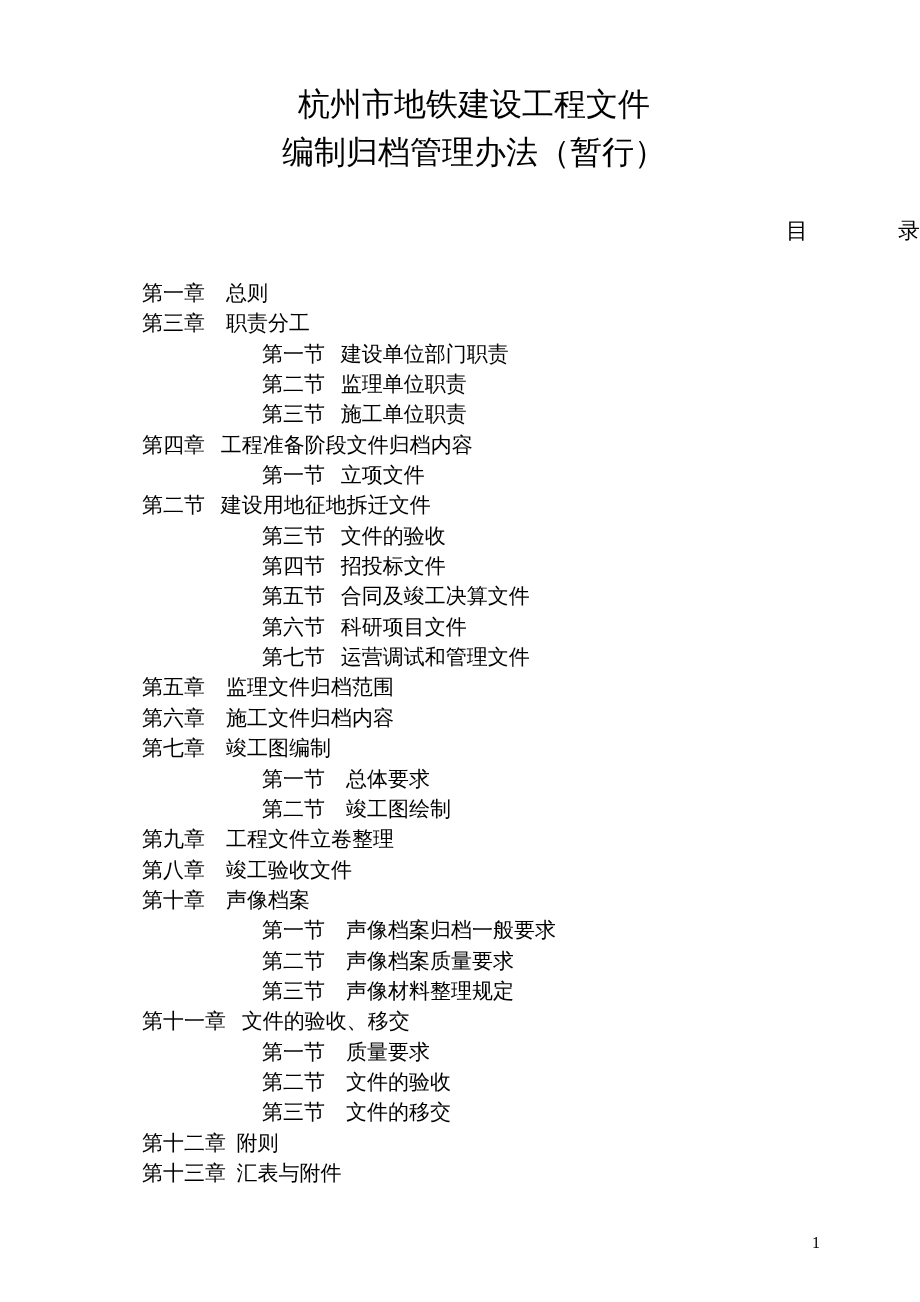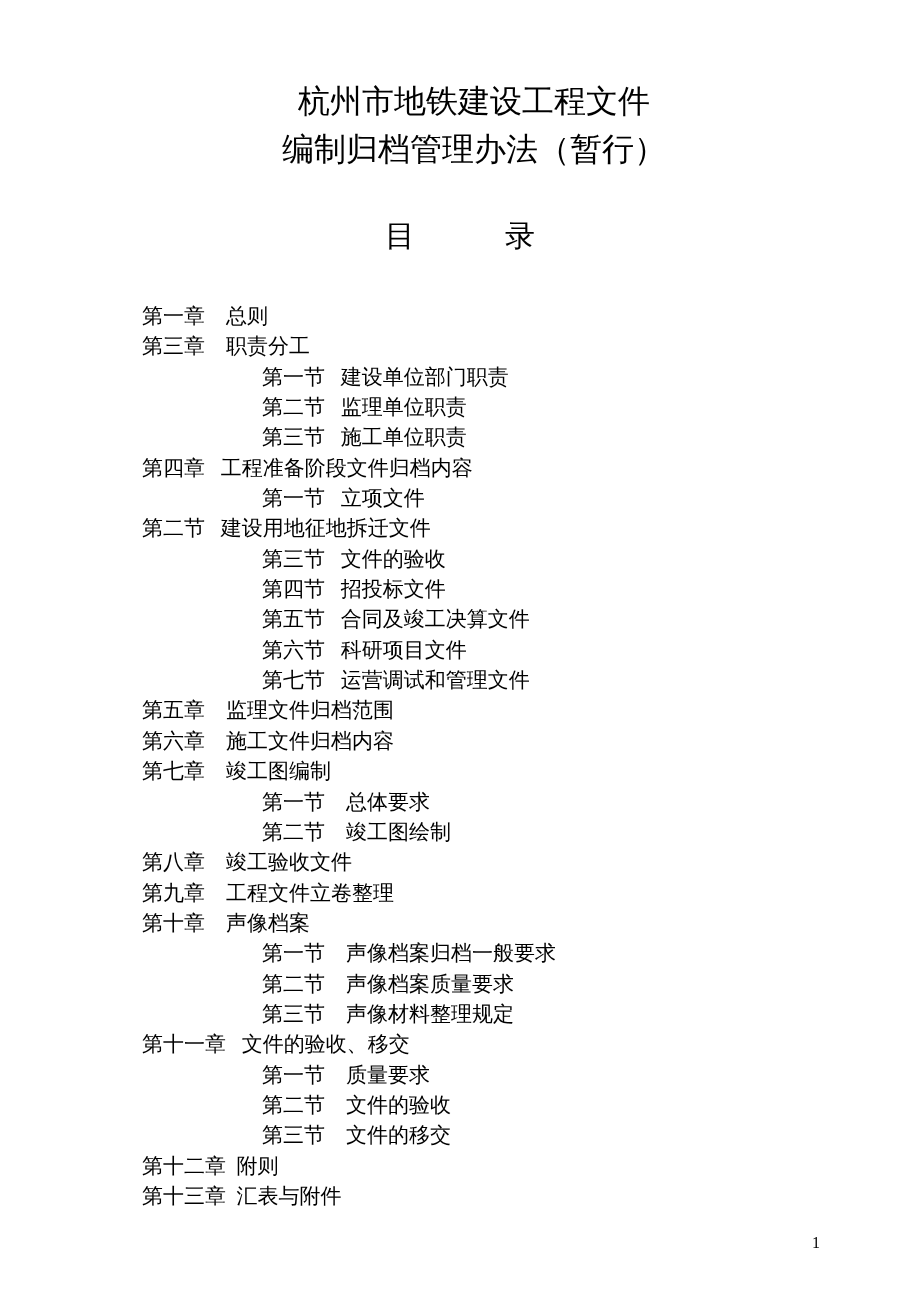--- a/index.html
+++ b/index.html
@@ -13,27 +13,27 @@
     }
     .page {
       padding: 80px 0 0 0;
     }
     .title-block {
       text-align: center;
       font-size: 32px;
       font-weight: normal;
       line-height: 1.5;
       margin-bottom: 40px;
-      font-family: Liberation Mono, monospace;
+      font-family: Liberation Serif, serif;
       padding-left: 28px;
     }
     .toc-heading {
-      text-align: center;
-      font-size: 30px;
-      margin-bottom: 45px;
+      text-align: right;
+      font-size: 22px;
+      margin-bottom: 33px;
       letter-spacing: 0;
     }
     .toc-heading .gap { display: inline-block; width: 90px; }
     .content {
       margin-left: 142px;
       font-size: 21px;
       line-height: 1.35;
     }
     .row { white-space: pre; }
     .chapter-label { display: inline-block; font-family: Liberation Mono, monospace; }
@@ -70,22 +70,22 @@
       <div class="row"><span class="section-indent" style="width: 120px;"></span><span class="chapter-label">第三节</span>   <span>文件的验收</span></div>
       <div class="row"><span class="section-indent" style="width: 120px;"></span><span class="chapter-label">第四节</span>   <span>招投标文件</span></div>
       <div class="row"><span class="section-indent" style="width: 120px;"></span><span class="chapter-label">第五节</span>   <span>合同及竣工决算文件</span></div>
       <div class="row"><span class="section-indent" style="width: 120px;"></span><span class="chapter-label">第六节</span>   <span>科研项目文件</span></div>
       <div class="row"><span class="section-indent" style="width: 120px;"></span><span class="chapter-label">第七节</span>   <span>运营调试和管理文件</span></div>
       <div class="row"><span class="section-indent" style="width: 0px;"></span><span class="chapter-label">第五章</span>    <span>监理文件归档范围</span></div>
       <div class="row"><span class="section-indent" style="width: 0px;"></span><span class="chapter-label">第六章</span>    <span>施工文件归档内容</span></div>
       <div class="row"><span class="section-indent" style="width: 0px;"></span><span class="chapter-label">第七章</span>    <span>竣工图编制</span></div>
       <div class="row"><span class="section-indent" style="width: 120px;"></span><span class="chapter-label">第一节</span>    <span>总体要求</span></div>
       <div class="row"><span class="section-indent" style="width: 120px;"></span><span class="chapter-label">第二节</span>    <span>竣工图绘制</span></div>
+      <div class="row"><span class="section-indent" style="width: 0px;"></span><span class="chapter-label">第九章</span>    <span>工程文件立卷整理</span></div>
       <div class="row"><span class="section-indent" style="width: 0px;"></span><span class="chapter-label">第八章</span>    <span>竣工验收文件</span></div>
-      <div class="row"><span class="section-indent" style="width: 0px;"></span><span class="chapter-label">第九章</span>    <span>工程文件立卷整理</span></div>
       <div class="row"><span class="section-indent" style="width: 0px;"></span><span class="chapter-label">第十章</span>    <span>声像档案</span></div>
       <div class="row"><span class="section-indent" style="width: 120px;"></span><span class="chapter-label">第一节</span>    <span>声像档案归档一般要求</span></div>
       <div class="row"><span class="section-indent" style="width: 120px;"></span><span class="chapter-label">第二节</span>    <span>声像档案质量要求</span></div>
       <div class="row"><span class="section-indent" style="width: 120px;"></span><span class="chapter-label">第三节</span>    <span>声像材料整理规定</span></div>
       <div class="row"><span class="section-indent" style="width: 0px;"></span><span class="chapter-label">第十一章</span>   <span>文件的验收、移交</span></div>
       <div class="row"><span class="section-indent" style="width: 120px;"></span><span class="chapter-label">第一节</span>    <span>质量要求</span></div>
       <div class="row"><span class="section-indent" style="width: 120px;"></span><span class="chapter-label">第二节</span>    <span>文件的验收</span></div>
       <div class="row"><span class="section-indent" style="width: 120px;"></span><span class="chapter-label">第三节</span>    <span>文件的移交</span></div>
       <div class="row"><span class="section-indent" style="width: 0px;"></span><span class="chapter-label">第十二章</span>  <span>附则</span></div>
       <div class="row"><span class="section-indent" style="width: 0px;"></span><span class="chapter-label">第十三章</span>  <span>汇表与附件</span></div>

